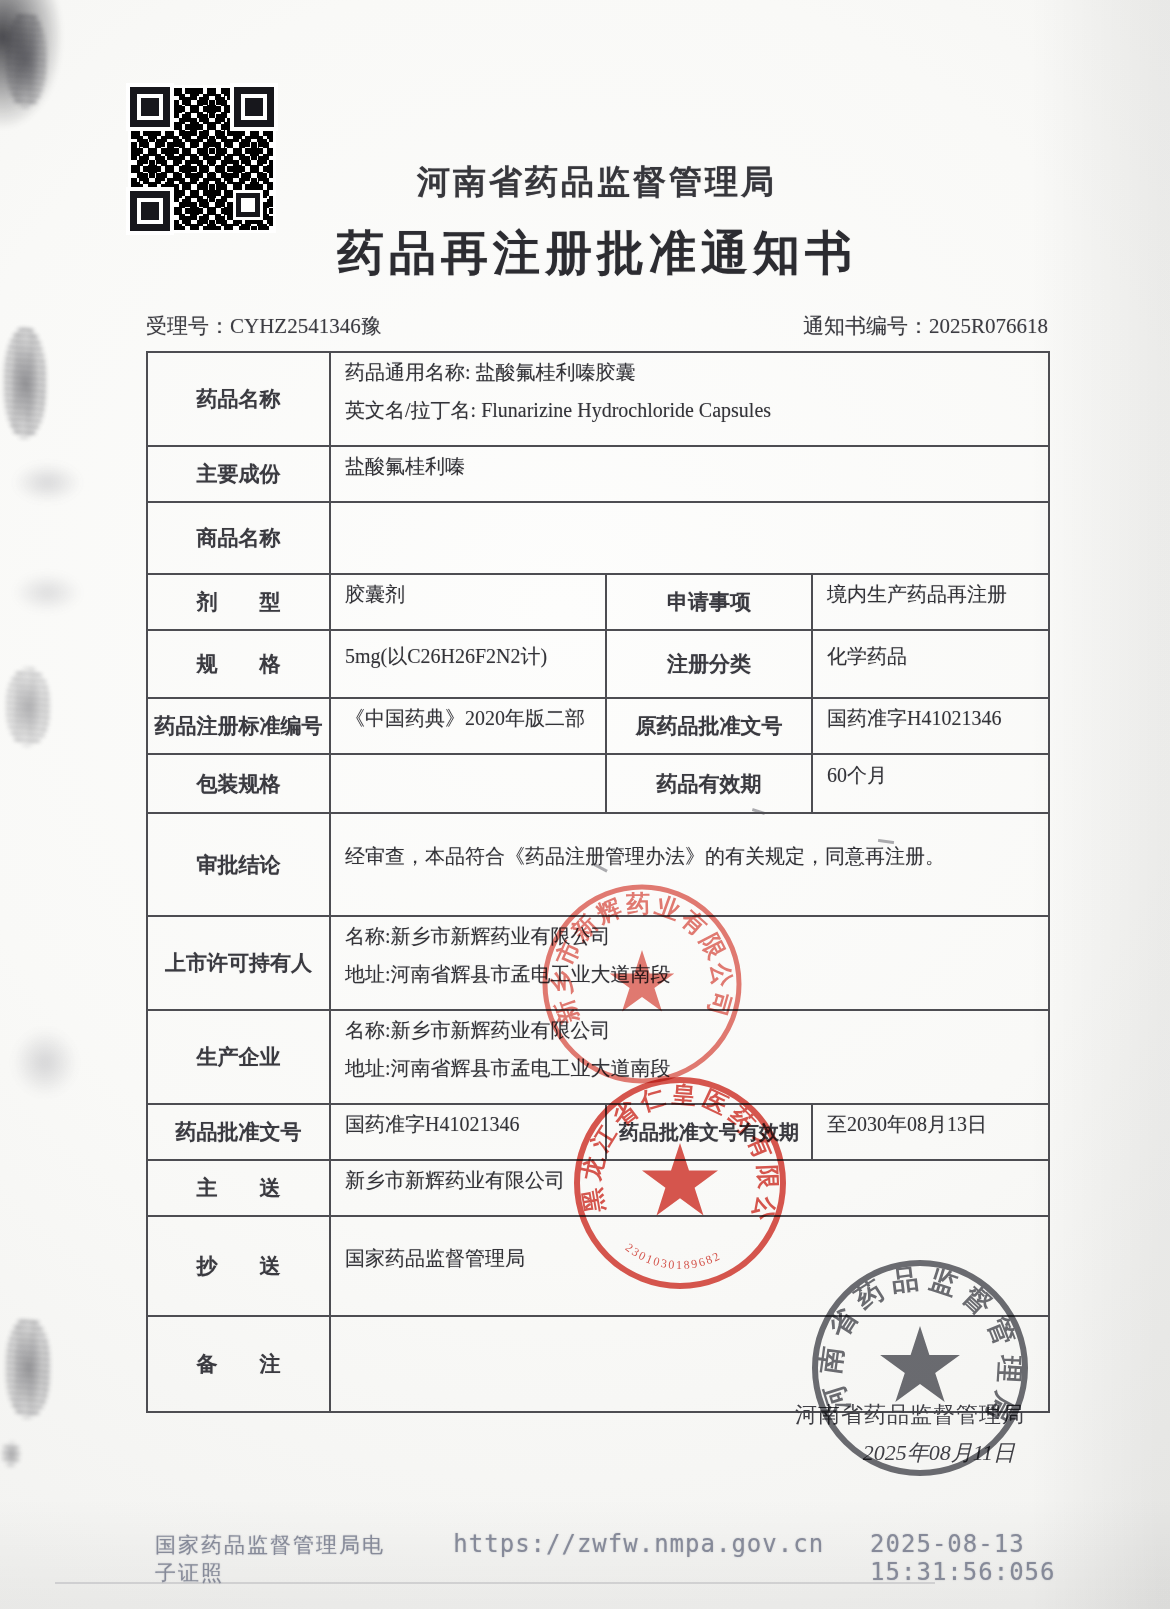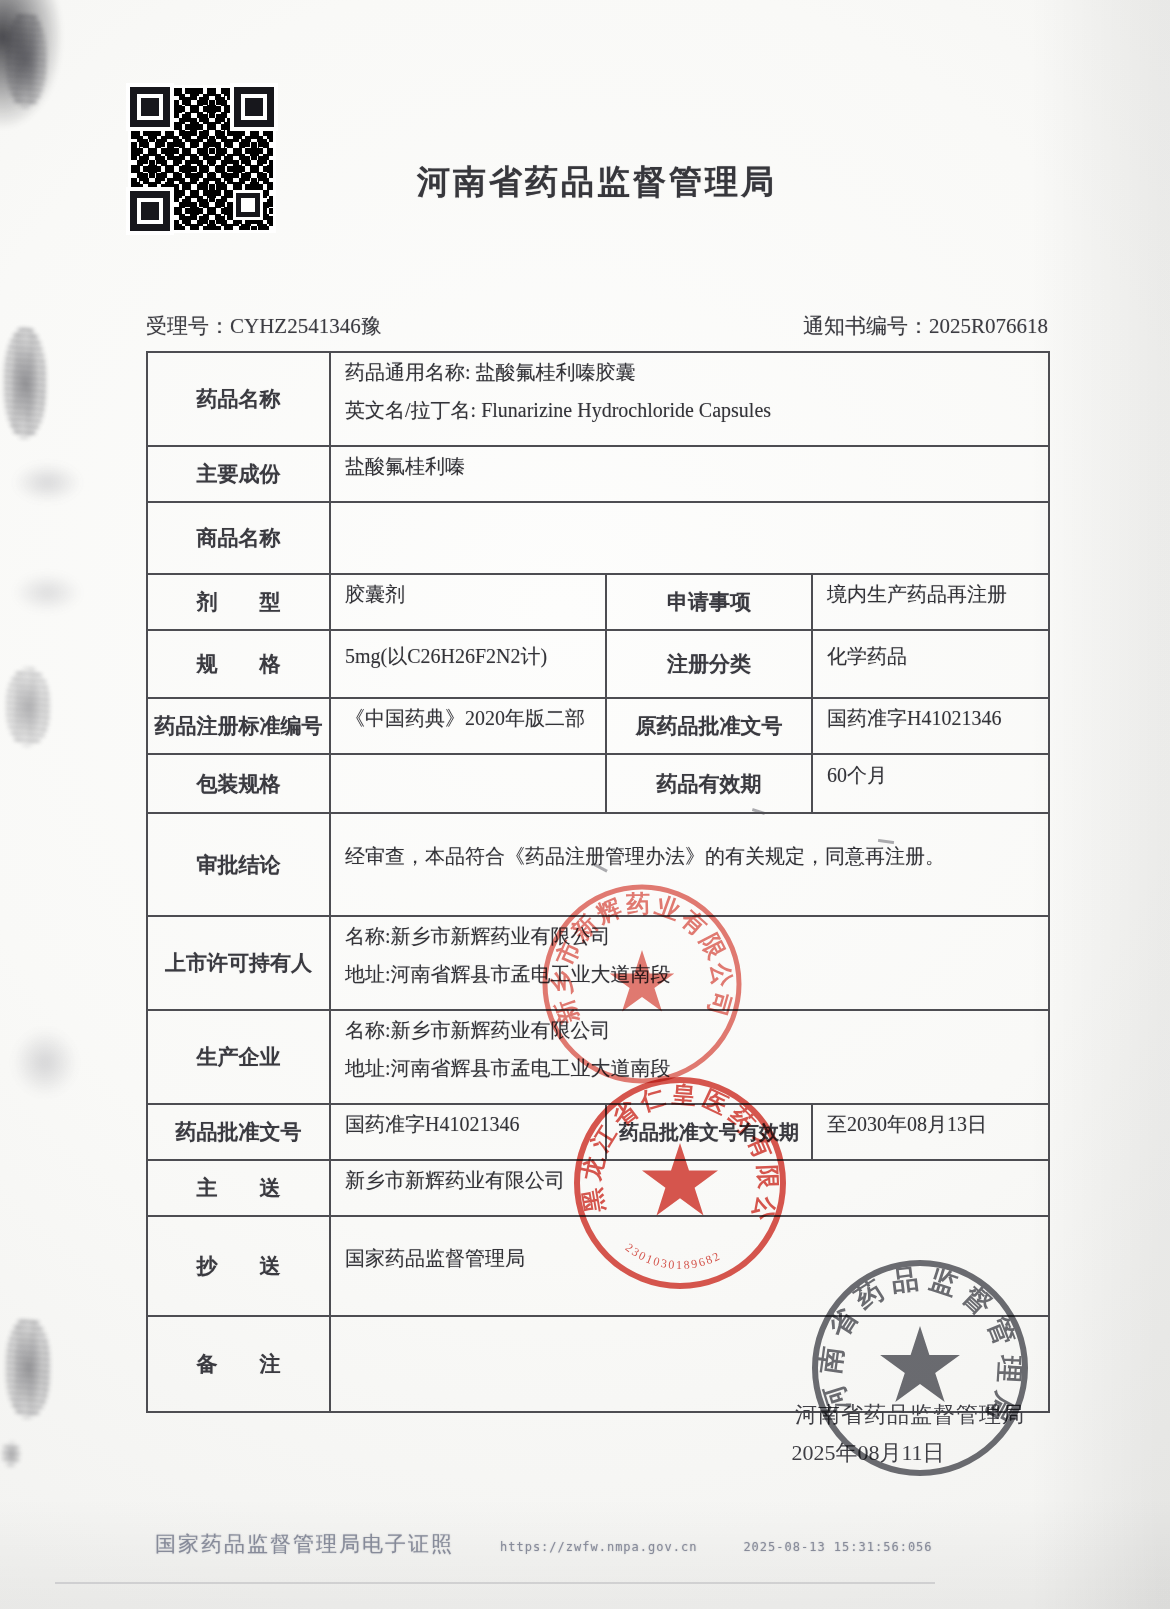--- a/index.html
+++ b/index.html
@@ -64,28 +64,28 @@
   
   .doc-table{position:absolute;top:351px;left:146px;width:902px;border-collapse:collapse;
     table-layout:fixed;font-size:20px;color:#333338;
     text-shadow:0 0 1px rgba(50,50,55,.3);}
   .doc-table td{border:2px solid #4d4d52;padding:0 4px 16px 14px;vertical-align:middle;overflow:hidden;}
   .doc-table td.lbl{text-align:center;padding:13px 2px;font-weight:bold;font-size:21px;color:#3a3a40;}
   .doc-table .two-line div{line-height:38px;}
   
   .issuer-name{position:absolute;top:1400px;left:795px;width:230px;text-align:center;
     font-size:22px;letter-spacing:1px;color:#3f3f45;z-index:3;}
-  .issuer-date{position:absolute;top:1438px;left:753px;width:230px;text-align:center;
-    font-size:22px;color:#3f3f45;z-index:3;}
+  .issuer-date{position:absolute;top:1438px;left:785px;width:230px;text-align:right;
+    font-size:22px;color:#3f3f45;z-index:3;font-style:italic;}
   .stamp{position:absolute;mix-blend-mode:multiply;z-index:5;pointer-events:none;}
   .footer{position:absolute;top:1530px;left:155px;display:flex;gap:46px;align-items:baseline;
     font-size:21px;color:rgba(128,132,148,.9);
     text-shadow:0 0 1.5px rgba(128,132,148,.55);z-index:2;}
   .footer .cn{letter-spacing:2px;}
-  .footer .mono{font-family:"DejaVu Sans Mono",monospace;font-size:12px;letter-spacing:1px;}
+  .footer .mono{font-family:"DejaVu Sans Mono",monospace;font-size:24px;letter-spacing:1px;}
 </style>
 </head>
 <body>
 
 <div class="page">
 
   <div class="corner-tl"></div>
   <div class="smudge dark" style="left:6px;top:12px;width:40px;height:95px;opacity:.85"></div>
   <div class="smudge dark" style="left:4px;top:328px;width:42px;height:110px;opacity:.8"></div>
   <div class="smudge light" style="left:0;top:455px;width:95px;height:55px;opacity:.7"></div>
@@ -101,20 +101,21 @@
 
   <div class="qr">
     <div class="qr-noise"></div>
     <div class="finder f1"></div>
     <div class="finder f2"></div>
     <div class="finder f3"></div>
     <div class="align-sq"></div>
   </div>
 
   <div class="authority">河南省药品监督管理局</div>
+  <div class="doc-title">药品再注册批准通知书</div>
   <div class="meta">
     <div>
       <span>受理号：</span><span>CYHZ2541346豫</span>
     </div>
     <div>
       <span>通知书编号：</span><span>2025R076618</span>
     </div>
   </div>
 
   <table class="doc-table">

